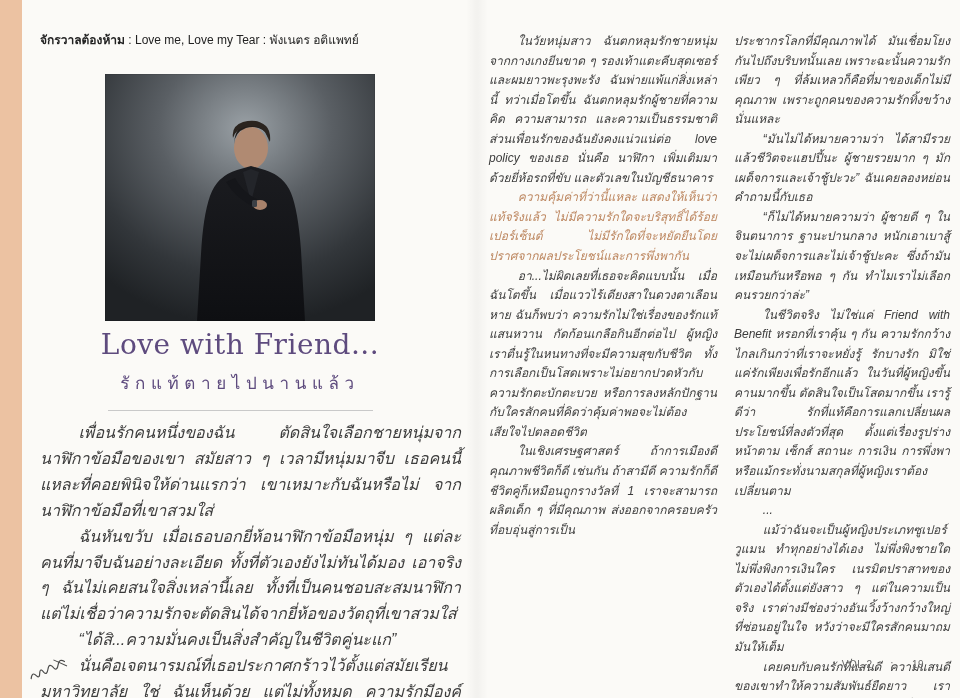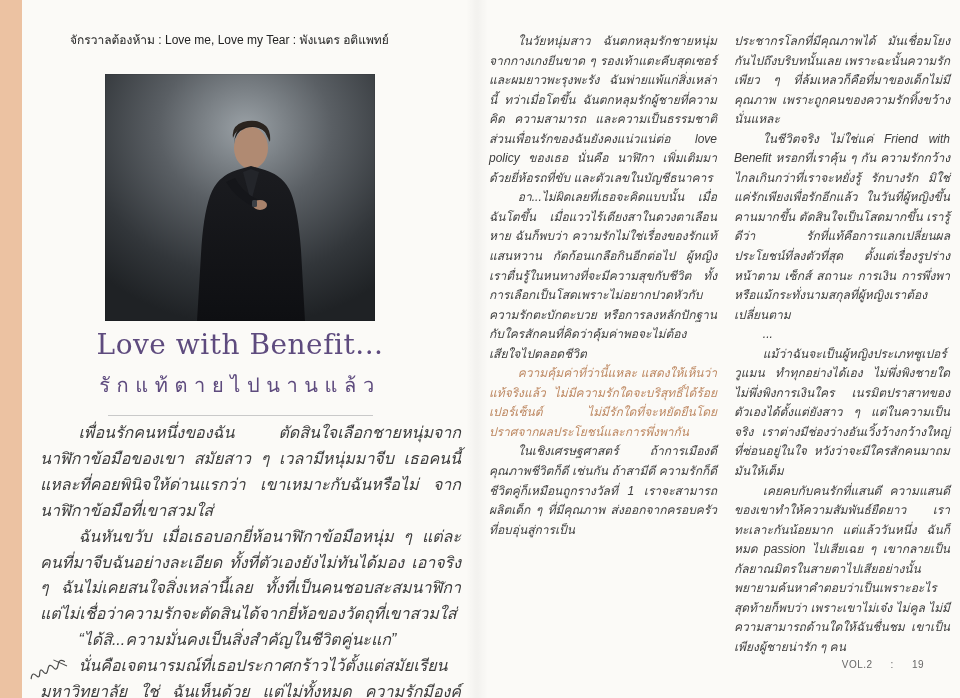--- a/index.html
+++ b/index.html
@@ -14,29 +14,29 @@
     width:960px;height:698px;position:relative;overflow:hidden;
     background:#fbfaf7;
     font-family:"Liberation Sans","DejaVu Sans",sans-serif;
     color:var(--ink);
   }
   .strip{position:absolute;left:0;top:0;width:22px;height:698px;background:var(--peach);}
   .fold{position:absolute;left:466px;top:0;width:22px;height:698px;
     background:linear-gradient(to right,rgba(0,0,0,0) 0%,rgba(0,0,0,0.035) 50%,rgba(0,0,0,0) 100%);}
   
   .lp-header{position:absolute;left:40px;top:30px;font-size:12px;color:#222;}
-  .lp-header b{font-weight:normal;margin-left:30px;}
+  .lp-header b{font-weight:bold;}
   .photo{position:absolute;left:105px;top:74px;width:270px;height:247px;display:block;}
   .title-block{position:absolute;left:85px;top:330px;width:310px;text-align:center;}
   .title{
     font-family:"DejaVu Serif","Liberation Serif",serif;
     font-size:28px;color:var(--purple);letter-spacing:0.5px;line-height:1.1;
   }
   .subtitle{
-    margin-top:8px;font-size:20px;color:var(--purple);
+    margin-top:8px;font-size:17px;color:var(--purple);
     letter-spacing:0.33em;white-space:nowrap;
   }
   .divider{margin:14px auto 0;width:265px;border:none;border-top:1px solid #c9c9c9;height:0;}
   .lp-body{position:absolute;left:40px;top:420px;width:421px;font-size:16px;line-height:1.62;}
   
   .col{position:absolute;top:32px;font-size:12px;line-height:1.63;}
   .col1{left:489px;width:228px;}
   .col2{left:734px;width:216px;}
   .para{margin:0;text-indent:2.4em;text-align:justify;font-style:italic;}
   .para.noindent{text-indent:0;}
@@ -80,45 +80,47 @@
     <path d="M146,92 L132,96 Q112,102 105,122 Q98,142 96,180 L92,247 L200,247 L196,176 Q193,136 186,119 Q179,102 160,96 Z" fill="url(#coatGrad)"></path>
     <path d="M146,95 L138,98 L146,128 L154,98 Z" fill="#23252a"></path>
     <path d="M121,108 Q132,126 150,133 L158,128 Q138,120 130,104 Z" fill="#15161a"></path>
     <ellipse cx="155" cy="131" rx="7" ry="5" fill="#a8826b"></ellipse>
     <rect x="147" y="126" width="5" height="7" rx="1.5" fill="#3b3f45"></rect>
   </g>
   <rect x="0" y="0" width="270" height="247" fill="none" stroke="rgba(0,0,0,0.15)" stroke-width="1"></rect>
 </svg>
 
 <div class="title-block">
-  <div class="title">Love with Benefit...</div>
+  <div class="title">Love with Friend...</div>
   <div class="subtitle">รักแท้ตายไปนานแล้ว</div>
   <hr class="divider">
 </div>
 
 <div class="lp-body">
     <p class="para">เพื่อนรักคนหนึ่งของฉัน ตัดสินใจเลือกชายหนุ่มจากนาฬิกาข้อมือของเขา สมัยสาว ๆ เวลามีหนุ่มมาจีบ เธอคนนี้แหละที่คอยพินิจให้ด่านแรกว่า เขาเหมาะกับฉันหรือไม่ จากนาฬิกาข้อมือที่เขาสวมใส่</p>
     <p class="para">ฉันหันขวับ เมื่อเธอบอกยี่ห้อนาฬิกาข้อมือหนุ่ม ๆ แต่ละคนที่มาจีบฉันอย่างละเอียด ทั้งที่ตัวเองยังไม่ทันได้มอง เอาจริง ๆ ฉันไม่เคยสนใจสิ่งเหล่านี้เลย ทั้งที่เป็นคนชอบสะสมนาฬิกา แต่ไม่เชื่อว่าความรักจะตัดสินได้จากยี่ห้อของวัตถุที่เขาสวมใส่</p>
     <p class="para">“ได้สิ...ความมั่นคงเป็นสิ่งสำคัญในชีวิตคู่นะแก”</p>
     <p class="para">นั่นคือเจตนารมณ์ที่เธอประกาศกร้าวไว้ตั้งแต่สมัยเรียนมหาวิทยาลัย ใช่ ฉันเห็นด้วย แต่ไม่ทั้งหมด ความรักมีองค์ประกอบอื่น ๆ อีกมากมาย ถ้าเราตัดสินคนจากสิ่งที่เชื่อมโยงกับตัวเลขในธนาคารก่อน คนดี ๆ ที่มีหัวใจบริสุทธิ์ผุดผ่องนั้นอาจตกกรอบแรกกันหมด อีกอย่าง เราจะรู้ได้อย่างไรว่า นาฬิกาแพงที่เขาสวมใส่นั้นเป็นของเขาเอง (ไม่ได้ยืมพ่อหรือเพื่อนมา?) หรือกระทั่งว่า มันไม่ใช่ของเลียนแบบ</p>
   </div>
 
 <svg class="signature" width="44" height="22" viewBox="0 0 44 22" aria-hidden="true">
   <path d="M3,15 Q6,8 9,14 Q11,18 13,12 Q15,7 17,13 Q19,17 22,11 Q25,5 28,12 Q30,16 33,10 Q36,4 40,9" fill="none" stroke="#2e2e2e" stroke-width="1.2" stroke-linecap="round"></path>
   <path d="M30,4 L41,14" fill="none" stroke="#2e2e2e" stroke-width="1"></path>
 </svg>
 
 <div class="col col1">
     <p class="para">ในวัยหนุ่มสาว ฉันตกหลุมรักชายหนุ่มจากกางเกงยีนขาด ๆ รองเท้าแตะคีบสุดเซอร์ และผมยาวพะรุงพะรัง ฉันพ่ายแพ้แก่สิ่งเหล่านี้ ทว่าเมื่อโตขึ้น ฉันตกหลุมรักผู้ชายที่ความคิด ความสามารถ และความเป็นธรรมชาติ ส่วนเพื่อนรักของฉันยังคงแน่วแน่ต่อ love policy ของเธอ นั่นคือ นาฬิกา เพิ่มเติมมาด้วยยี่ห้อรถที่ขับ และตัวเลขในบัญชีธนาคาร</p>
+    <p class="para highlight">ความคุ้มค่าที่ว่านี้แหละ แสดงให้เห็นว่าแท้จริงแล้ว ไม่มีความรักใดจะบริสุทธิ์ได้ร้อยเปอร์เซ็นต์ ไม่มีรักใดที่จะหยัดยืนโดยปราศจากผลประโยชน์และการพึ่งพากัน</p>
     <p class="para">อา...ไม่ผิดเลยที่เธอจะคิดแบบนั้น เมื่อฉันโตขึ้น เมื่อแววไร้เดียงสาในดวงตาเลือนหาย ฉันก็พบว่า ความรักไม่ใช่เรื่องของรักแท้แสนหวาน กัดก้อนเกลือกินอีกต่อไป ผู้หญิงเราตื่นรู้ในหนทางที่จะมีความสุขกับชีวิต ทั้งการเลือกเป็นโสดเพราะไม่อยากปวดหัวกับความรักตะบักตะบวย หรือการลงหลักปักฐานกับใครสักคนที่คิดว่าคุ้มค่าพอจะไม่ต้องเสียใจไปตลอดชีวิต</p>
-    <p class="para highlight">ความคุ้มค่าที่ว่านี้แหละ แสดงให้เห็นว่าแท้จริงแล้ว ไม่มีความรักใดจะบริสุทธิ์ได้ร้อยเปอร์เซ็นต์ ไม่มีรักใดที่จะหยัดยืนโดยปราศจากผลประโยชน์และการพึ่งพากัน</p>
     <p class="para">ในเชิงเศรษฐศาสตร์ ถ้าการเมืองดี คุณภาพชีวิตก็ดี เช่นกัน ถ้าสามีดี ความรักก็ดี ชีวิตคู่ก็เหมือนถูกรางวัลที่ 1 เราจะสามารถผลิตเด็ก ๆ ที่มีคุณภาพ ส่งออกจากครอบครัวที่อบอุ่นสู่การเป็น</p>
   </div>
 <div class="col col2">
     <p class="para noindent">ประชากรโลกที่มีคุณภาพได้ มันเชื่อมโยงกันไปถึงบริบทนั้นเลย เพราะฉะนั้นความรักเพียว ๆ ที่ล้มเหลวก็คือที่มาของเด็กไม่มีคุณภาพ เพราะถูกคนของความรักทิ้งขว้างนั่นแหละ</p>
+    <p class="para">“มันไม่ได้หมายความว่า ได้สามีรวยแล้วชีวิตจะแฮปปี้นะ ผู้ชายรวยมาก ๆ มักเผด็จการและเจ้าชู้ปะวะ” ฉันเคยลองหย่อนคำถามนี้กับเธอ</p>
+    <p class="para">“ก็ไม่ได้หมายความว่า ผู้ชายดี ๆ ในจินตนาการ ฐานะปานกลาง หนักเอาเบาสู้ จะไม่เผด็จการและไม่เจ้าชู้ปะคะ ซึ่งถ้ามันเหมือนกันหรือพอ ๆ กัน ทำไมเราไม่เลือกคนรวยกว่าล่ะ”</p>
     <p class="para">ในชีวิตจริง ไม่ใช่แค่ Friend with Benefit หรอกที่เราคุ้น ๆ กัน ความรักกว้างไกลเกินกว่าที่เราจะหยั่งรู้ รักบางรัก มิใช่แค่รักเพียงเพื่อรักอีกแล้ว ในวันที่ผู้หญิงขึ้นคานมากขึ้น ตัดสินใจเป็นโสดมากขึ้น เรารู้ดีว่า รักที่แท้คือการแลกเปลี่ยนผลประโยชน์ที่ลงตัวที่สุด ตั้งแต่เรื่องรูปร่างหน้าตาม เซ็กส์ สถานะ การเงิน การพึ่งพา หรือแม้กระทั่งนามสกุลที่ผู้หญิงเราต้องเปลี่ยนตาม</p>
     <p class="para">...</p>
     <p class="para">แม้ว่าฉันจะเป็นผู้หญิงประเภทซูเปอร์วูแมน ทำทุกอย่างได้เอง ไม่พึ่งพิงชายใด ไม่พึ่งพิงการเงินใคร เนรมิตปราสาทของตัวเองได้ตั้งแต่ยังสาว ๆ แต่ในความเป็นจริง เราต่างมีช่องว่างอันเวิ้งว้างกว้างใหญ่ที่ซ่อนอยู่ในใจ หวังว่าจะมีใครสักคนมาถมมันให้เต็ม</p>
     <p class="para">เคยคบกับคนรักที่แสนดี ความแสนดีของเขาทำให้ความสัมพันธ์ยืดยาว เราทะเลาะกันน้อยมาก แต่แล้ววันหนึ่ง ฉันก็หมด passion ไปเสียเฉย ๆ เขากลายเป็นกัลยาณมิตรในสายตาไปเสียอย่างนั้น พยายามค้นหาคำตอบว่าเป็นเพราะอะไร สุดท้ายก็พบว่า เพราะเขาไม่เจ๋ง ไม่คูล ไม่มีความสามารถด้านใดให้ฉันชื่นชม เขาเป็นเพียงผู้ชายน่ารัก ๆ คน</p>
   </div>
 
 <div class="footer">
   <span>VOL.2</span>
   <span>:</span>
   <span>19</span>

